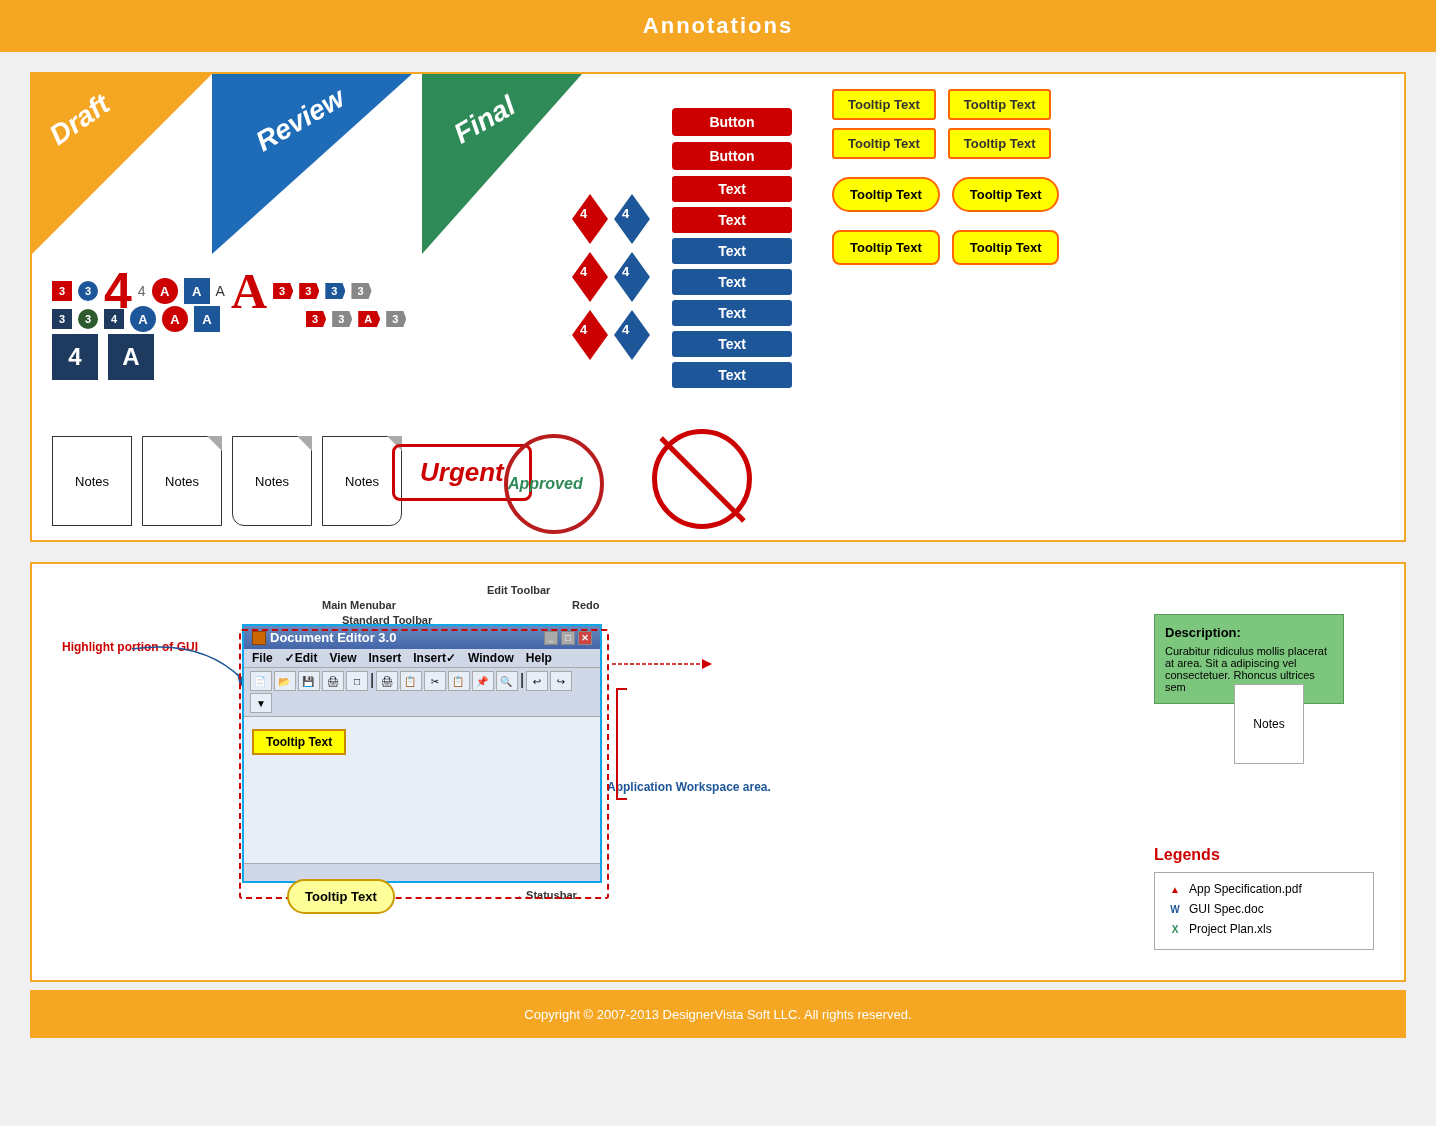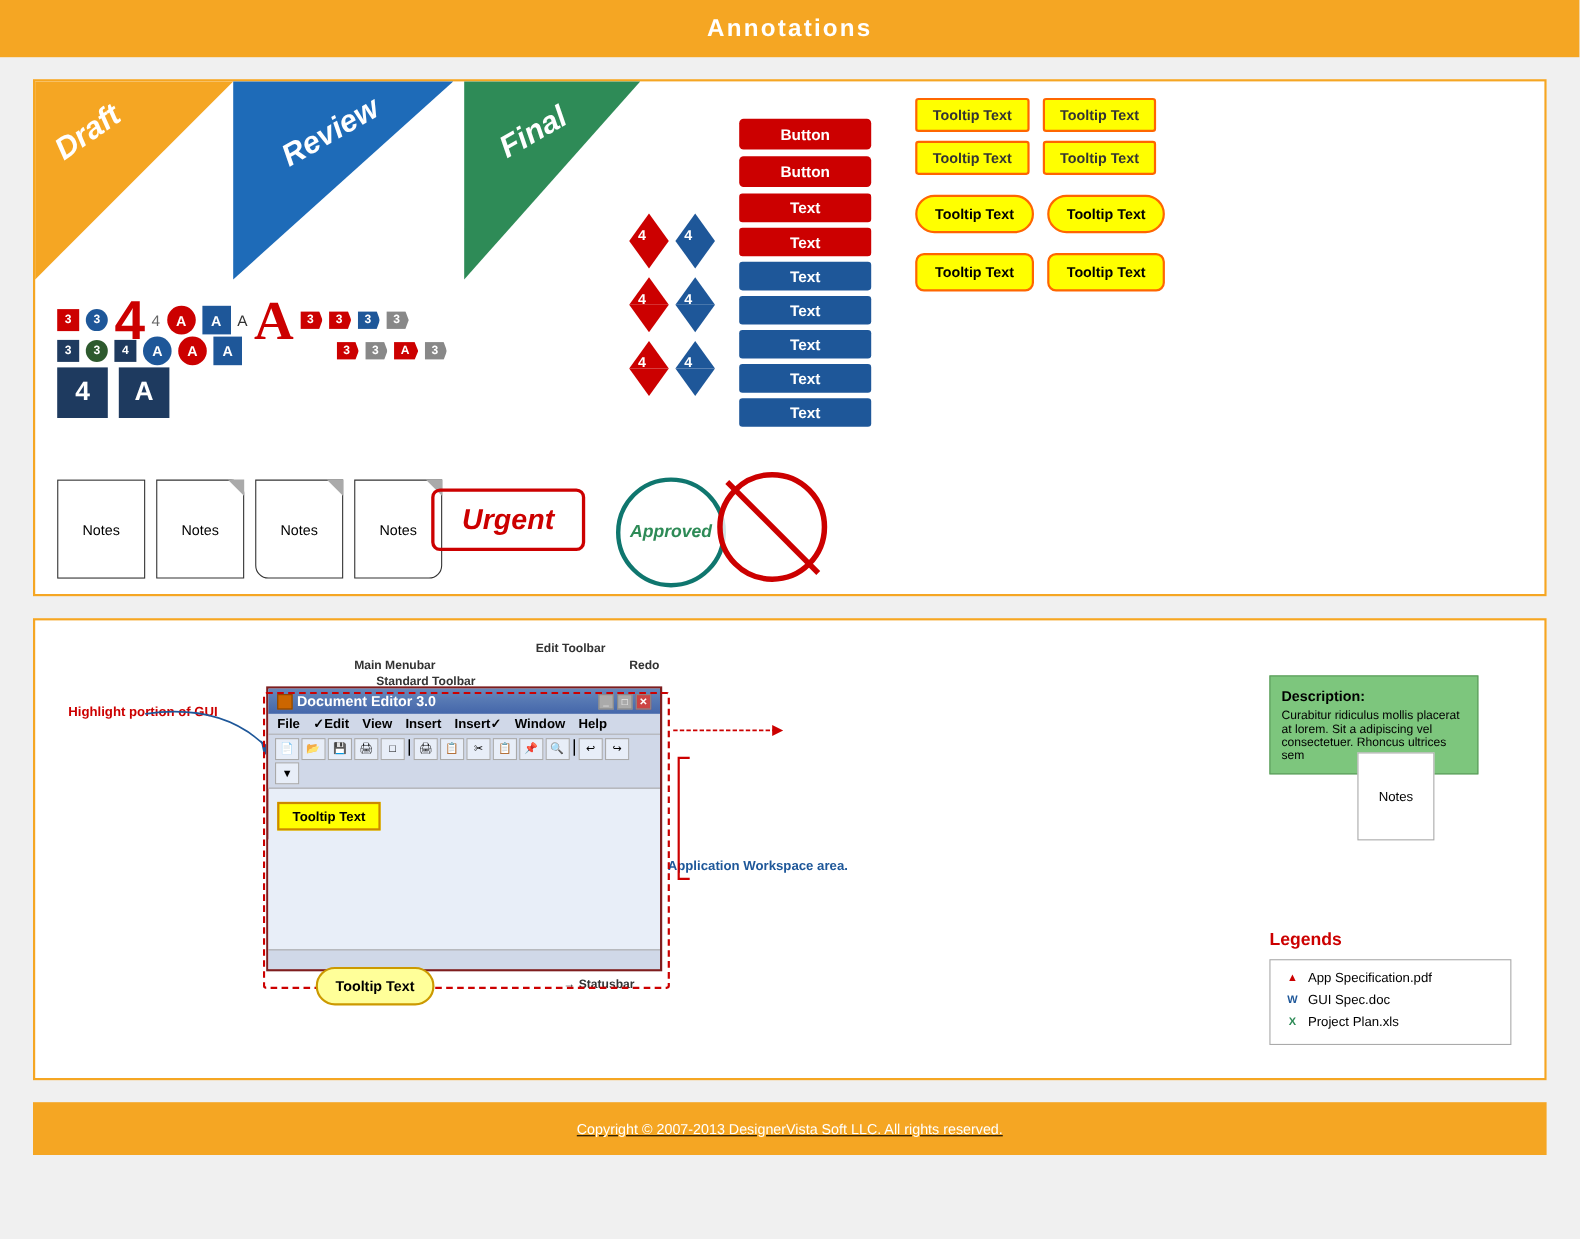--- a/index.html
+++ b/index.html
@@ -191,28 +191,28 @@
       color: #CC0000;
       font-size: 26px;
       font-weight: bold;
       font-style: italic;
     }
 
     
     .approved-stamp {
       position: absolute;
       top: 360px;
-      left: 528px;
+      left: 472px;
       width: 100px;
       height: 100px;
       border-radius: 50%;
-      border: 4px solid #0f766e;
-      display: flex;
-      align-items: center;
-      justify-content: center;
+      border: 4px solid #b91c1c;
+      display: flex;
+      align-items: center;
+      justify-content: flex-start;
       color: #2E8B57;
       font-size: 16px;
       font-weight: bold;
       font-style: italic;
       text-align: center;
     }
 
     
     .no-symbol {
       position: absolute;
@@ -244,21 +244,21 @@
       position: relative;
       min-height: 420px;
     }
 
     
     .mock-window {
       position: absolute;
       top: 60px;
       left: 210px;
       width: 360px;
-      border: 2px solid #7f1d1d;
+      border: 2px solid #0ea5e9;
       background: #E8EEF8;
     }
     .mock-window-titlebar {
       background: linear-gradient(to bottom, #6688BB, #4466AA);
       color: white;
       padding: 4px 8px;
       display: flex;
       align-items: center;
       justify-content: space-between;
       font-size: 13px;
@@ -399,22 +399,21 @@
     }
 
     
     .footer {
       background: #F5A623;
       width: 100%;
       height: 48px;
       display: flex;
       align-items: center;
       justify-content: center;
-      margin-top: 20px;
-      text-decoration: underline;
+      margin-top: 8px;
     }
     .footer-text {
       color: white;
       font-size: 13px;
     }
 
     
     .box-num-dark {
       background: #1E3A5F;
       color: white;
@@ -719,21 +718,21 @@
     </div>
 
     <svg style="position:absolute; top:120px; left:580px; width:20px; height:120px;">
       <path d="M 15 5 L 5 5 L 5 115 L 15 115" stroke="#CC0000" stroke-width="2" fill="none"></path>
     </svg>
 
     <div style="position:absolute; top:65px; left:207px; width:370px; height:270px; border:2px dashed #CC0000; border-radius:3px; pointer-events:none;"></div>
 
     <div class="description-box">
       <div class="desc-title">Description:</div>
-      <div style="font-size:11px;">Curabitur ridiculus mollis placerat at lorem. Sit a adipiscing vel consectetuer. Rhoncus ultrices sem</div>
+      <div style="font-size:11px;">Curabitur ridiculus mollis placerat at area. Sit a adipiscing vel consectetuer. Rhoncus ultrices sem</div>
     </div>
 
     <div class="notes-box">
       <span>Notes</span>
     </div>
 
     <div class="yellow-tooltip" style="top:315px; left:255px;">Tooltip Text</div>
 
     <svg style="position:absolute; top:80px; left:575px; width:120px; height:40px;">
       <path d="M 5 20 L 100 20" stroke="#CC0000" stroke-width="1.5" stroke-dasharray="4,2" fill="none"></path>

